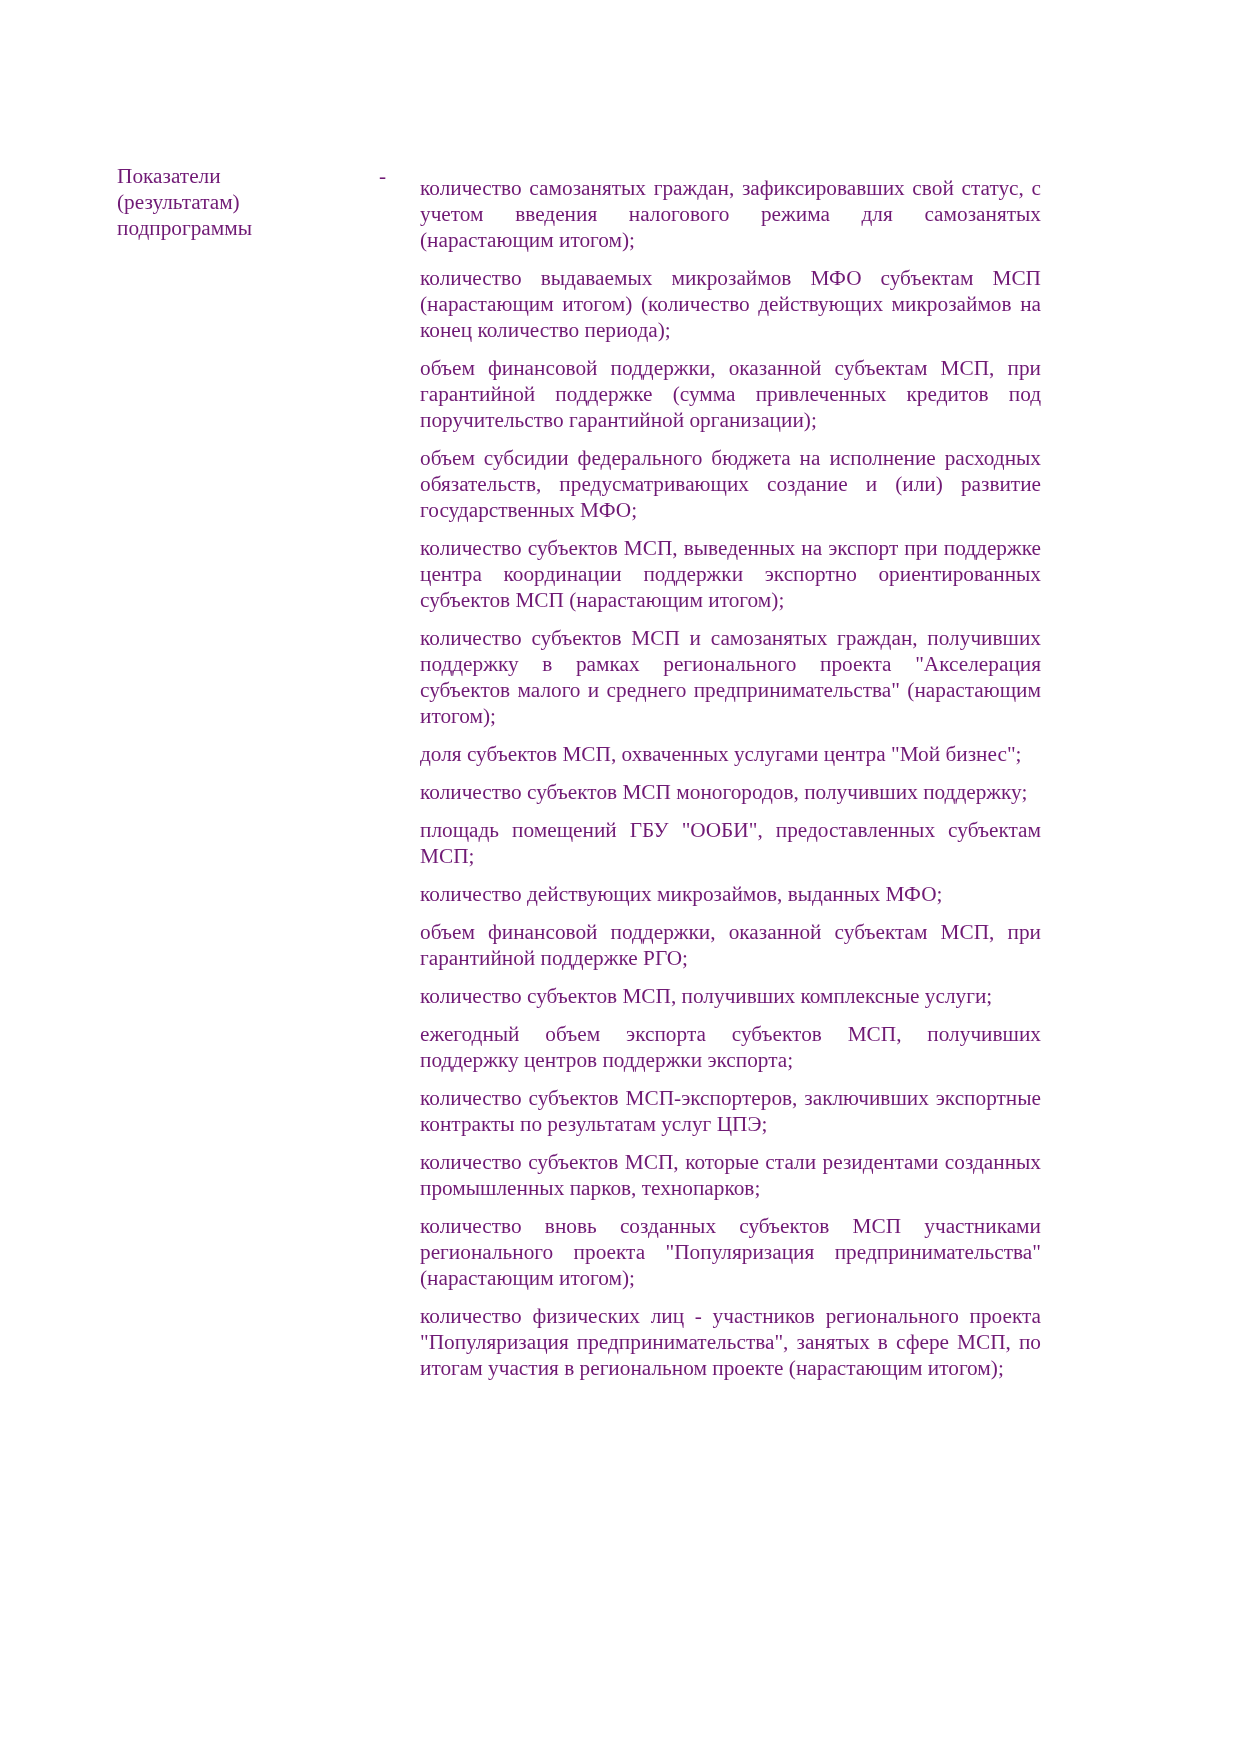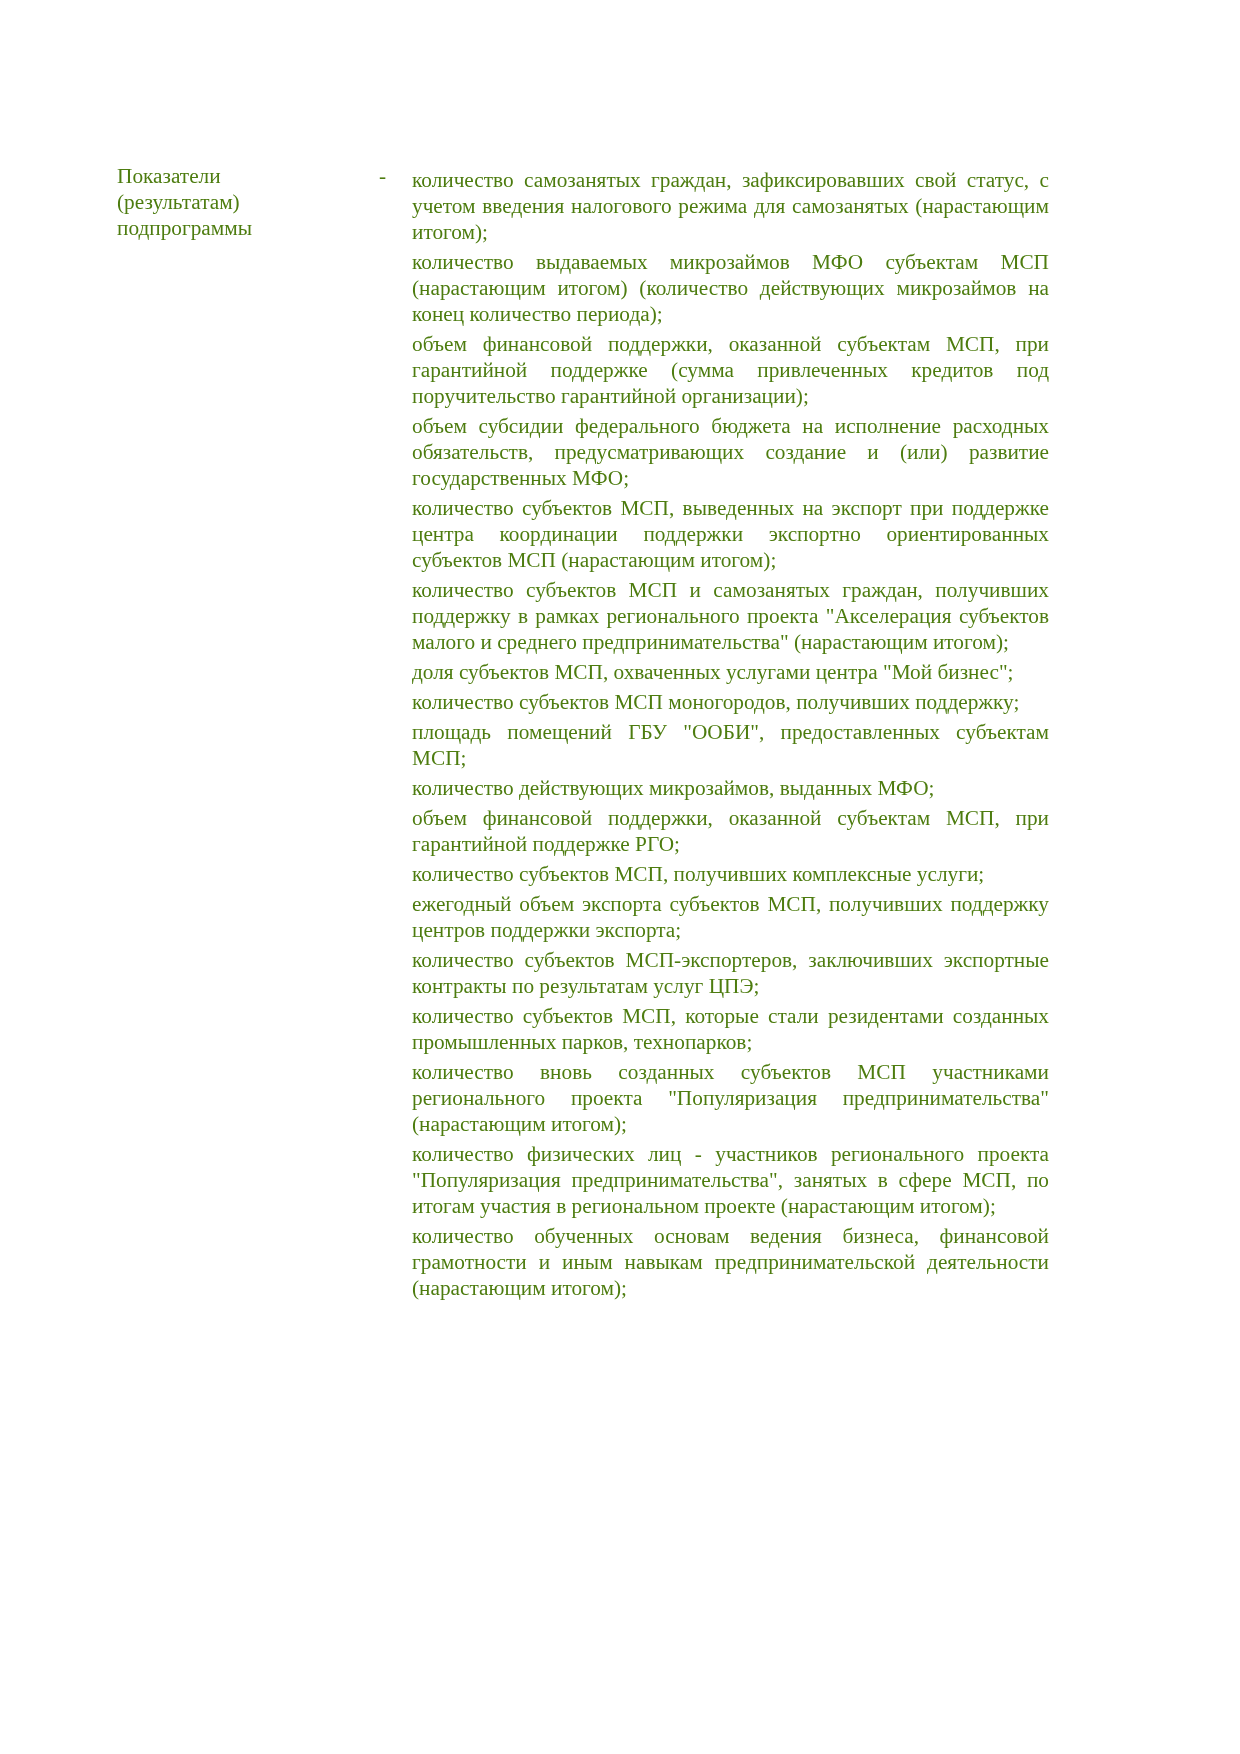--- a/index.html
+++ b/index.html
@@ -1,37 +1,37 @@
 <!DOCTYPE html>
 <html><head>
 <meta charset="utf-8">
 <style>
   html, body { margin: 0; padding: 0; background: #ffffff; }
   body { width: 1240px; height: 1754px; position: relative; overflow: hidden; }
   .page {
     position: absolute; left: 0; top: 0; width: 1240px; height: 1754px;
     font-family: "Liberation Serif", "DejaVu Serif", serif;
-    color: #4d7c0f;
+    color: #701a75;
     font-size: 21.3px;
     line-height: 26px;
   }
   .label-col {
     position: absolute; left: 117px; top: 163px; width: 240px;
   }
   .label-col div { white-space: nowrap; }
   .dash {
     position: absolute; left: 379px; top: 163px;
   }
   .content-col {
     position: absolute; left: 408px; top: 163px; width: 645px;
   }
   .item {
     text-align: justify;
     text-align-last: left;
-    margin: 4px;
+    margin: 12px;
     hyphens: none;
   }
 </style>
 </head>
 <body>
 
 <div class="page">
   <div class="label-col">
     <div>Показатели</div>
     <div>(результатам)</div>
@@ -51,15 +51,14 @@
     <p class="item">количество субъектов МСП моногородов, получивших поддержку;</p>
     <p class="item">площадь помещений ГБУ "ООБИ", предоставленных субъектам МСП;</p>
     <p class="item">количество действующих микрозаймов, выданных МФО;</p>
     <p class="item">объем финансовой поддержки, оказанной субъектам МСП, при гарантийной поддержке РГО;</p>
     <p class="item">количество субъектов МСП, получивших комплексные услуги;</p>
     <p class="item">ежегодный объем экспорта субъектов МСП, получивших поддержку центров поддержки экспорта;</p>
     <p class="item">количество субъектов МСП-экспортеров, заключивших экспортные контракты по результатам услуг ЦПЭ;</p>
     <p class="item">количество субъектов МСП, которые стали резидентами созданных промышленных парков, технопарков;</p>
     <p class="item">количество вновь созданных субъектов МСП участниками регионального проекта "Популяризация предпринимательства" (нарастающим итогом);</p>
     <p class="item">количество физических лиц - участников регионального проекта "Популяризация предпринимательства", занятых в сфере МСП, по итогам участия в региональном проекте (нарастающим итогом);</p>
-    <p class="item">количество обученных основам ведения бизнеса, финансовой грамотности и иным навыкам предпринимательской деятельности (нарастающим итогом);</p>
   </div>
 </div>
 
 </body></html>

